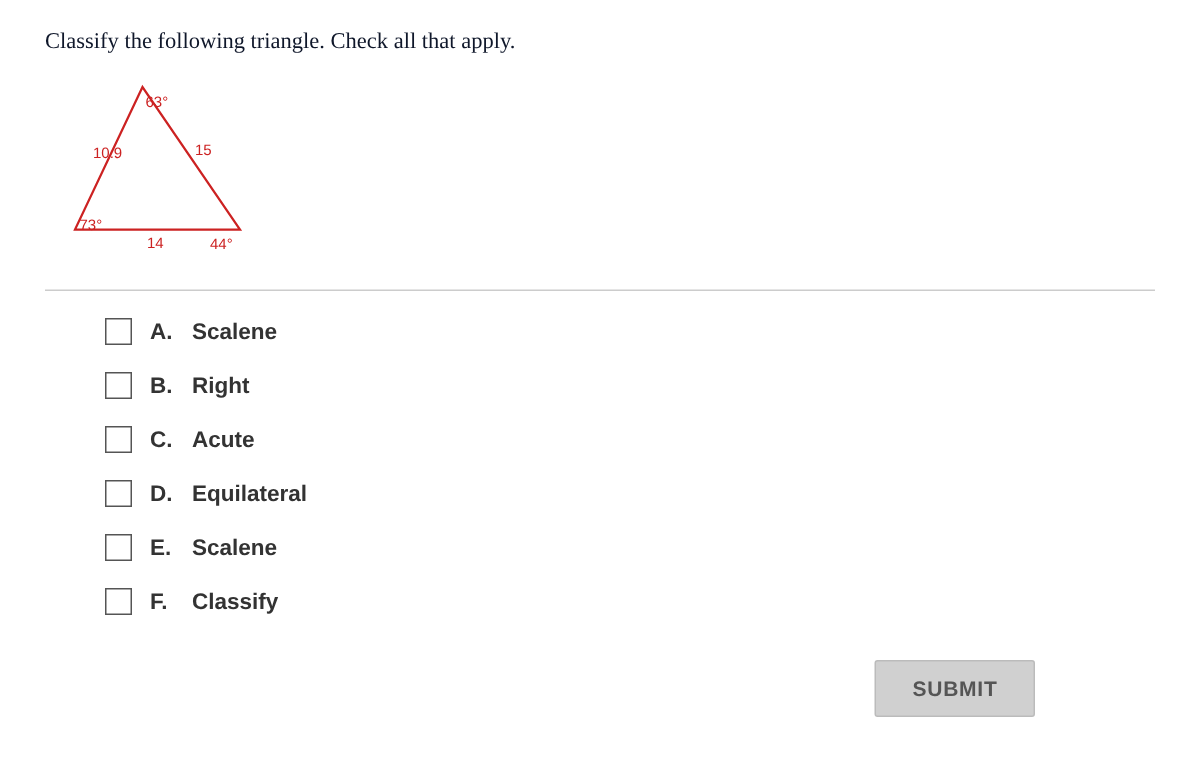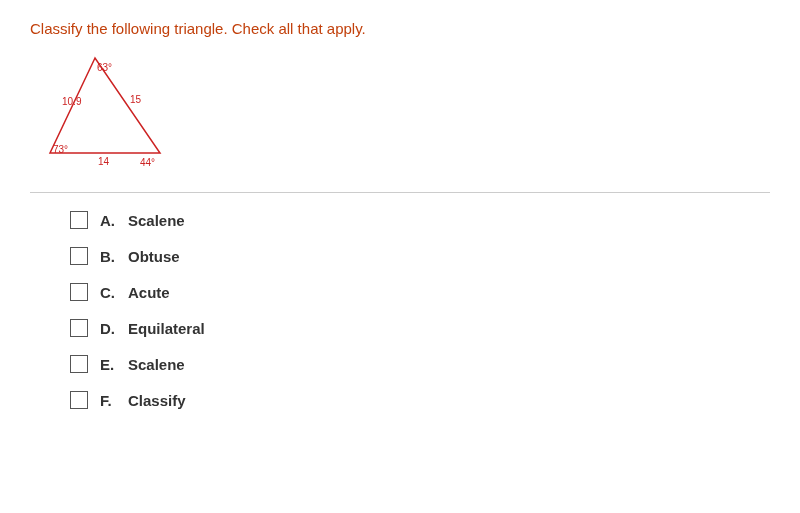--- a/index.html
+++ b/index.html
@@ -17,22 +17,23 @@
       height: 513px;
       overflow: hidden;
     }
 
     .page-container {
       padding: 20px 30px;
     }
 
     .question-text {
       font-size: 15px;
-      color: #c2410c;
+      color: #0f172a;
       margin-bottom: 16px;
+      font-family: Liberation Serif, serif;
     }
 
     .triangle-container {
       margin-bottom: 16px;
       padding-left: 10px;
     }
 
     .divider {
       border: none;
       border-top: 1px solid #ccc;
@@ -120,21 +121,21 @@
 
   <ul class="options-list">
     <li class="option-item">
       <div class="option-checkbox"></div>
       <span class="option-letter">A.</span>
       <span class="option-label">Scalene</span>
     </li>
     <li class="option-item">
       <div class="option-checkbox"></div>
       <span class="option-letter">B.</span>
-      <span class="option-label">Obtuse</span>
+      <span class="option-label">Right</span>
     </li>
     <li class="option-item">
       <div class="option-checkbox"></div>
       <span class="option-letter">C.</span>
       <span class="option-label">Acute</span>
     </li>
     <li class="option-item">
       <div class="option-checkbox"></div>
       <span class="option-letter">D.</span>
       <span class="option-label">Equilateral</span>
@@ -144,14 +145,17 @@
       <span class="option-letter">E.</span>
       <span class="option-label">Scalene</span>
     </li>
     <li class="option-item">
       <div class="option-checkbox"></div>
       <span class="option-letter">F.</span>
       <span class="option-label">Classify</span>
     </li>
   </ul>
 
+  <div class="submit-area">
+    <button class="submit-button">SUBMIT</button>
+  </div>
 
 </div>
 
 </body></html>

